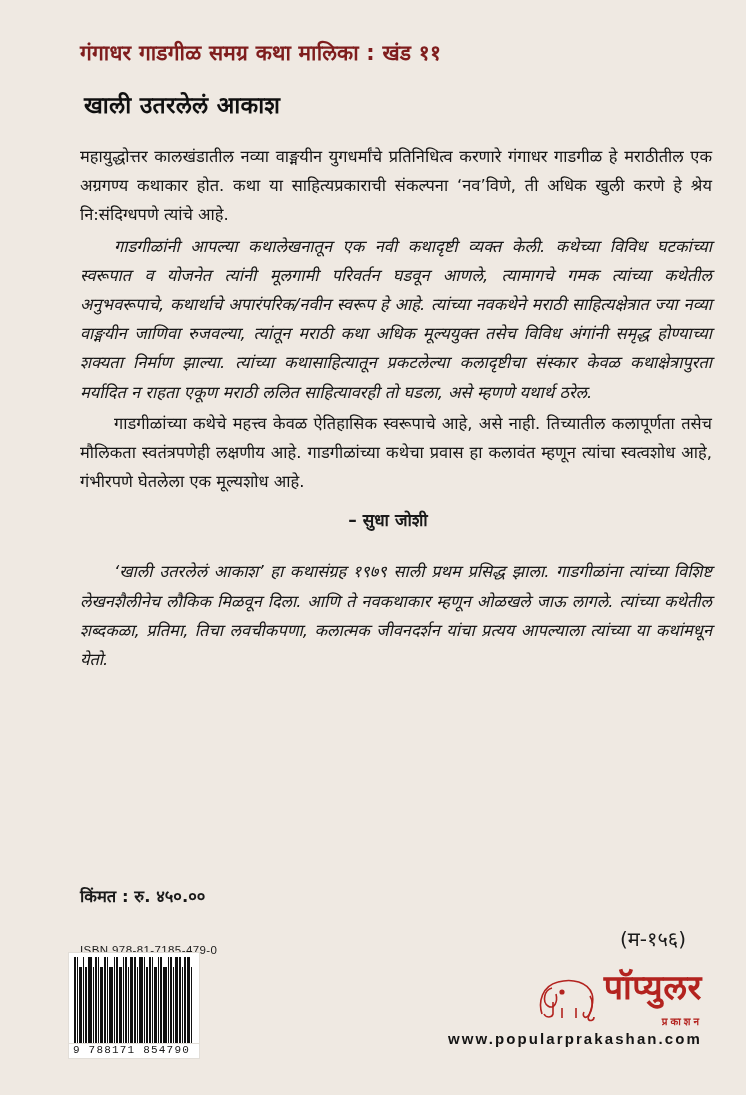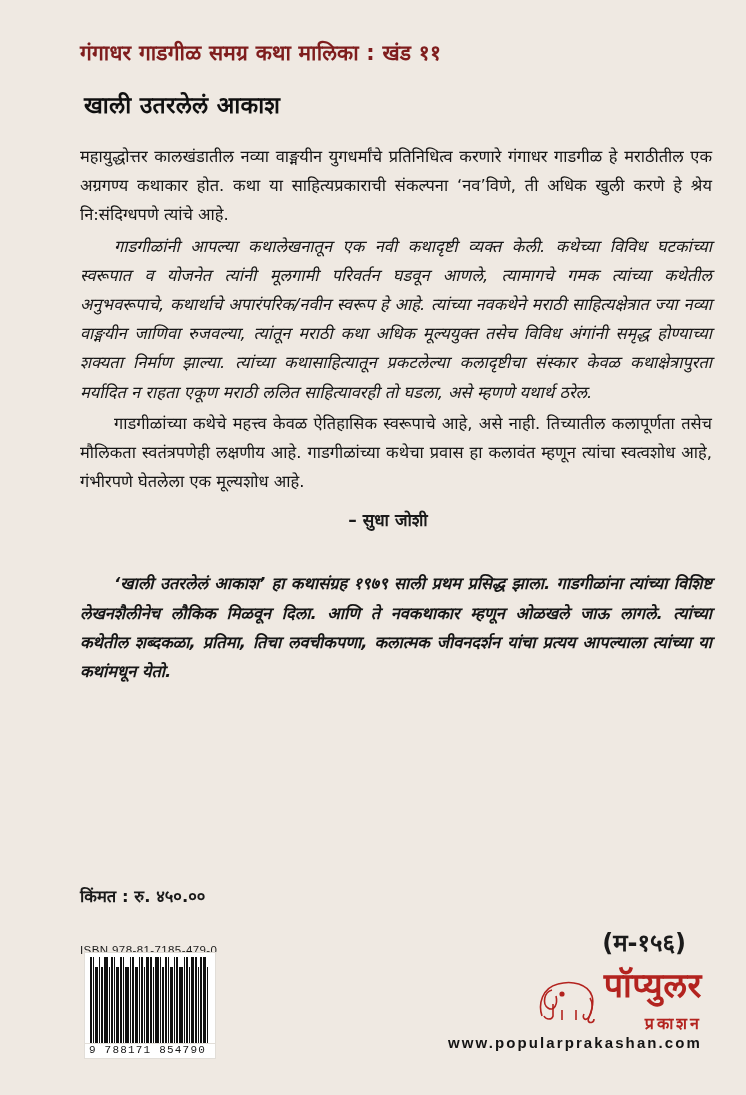--- a/index.html
+++ b/index.html
@@ -54,22 +54,21 @@
     font-style: italic;
   }
   .attribution {
     text-align: center;
     font-size: 17px;
     font-weight: bold;
     margin: 12px 0 0 0;
     padding-right: 16px;
   }
   .blurb2 {
-    margin-top: 38px;
-    font-weight: bold;
+    margin-top: 26px;
   }
   .price {
     position: absolute;
     left: 80px;
     top: 884px;
     font-size: 16.5px;
     font-weight: bold;
   }
   .isbn {
     position: absolute;
@@ -77,28 +76,28 @@
     top: 928px;
     font-size: 11.5px;
     letter-spacing: 0.4px;
     font-family: "Liberation Sans", sans-serif;
     margin-top: 16px;
   }
   .code-right {
     position: absolute;
     right: 60px;
     top: 925px;
-    font-size: 24px;
-    font-weight: bold;
+    font-size: 20px;
+    font-weight: normal;
     text-align: right;
   }
   
   .barcode-wrap {
     position: absolute;
-    left: 84px;
+    left: 68px;
     top: 952px;
     width: 132px;
   }
   .barcode {
     height: 92px;
     display: flex;
     align-items: flex-end;
     background: #fff;
     padding: 4px 5px 0 5px;
     box-sizing: border-box;
@@ -136,21 +135,21 @@
     justify-content: flex-end;
   }
   .pub-name {
     font-size: 34px;
     font-weight: bold;
     color: #b3231f;
     line-height: 1;
     letter-spacing: 0.5px;
   }
   .pub-sub {
-    font-size: 16px;
+    font-size: 10px;
     font-weight: bold;
     color: #b3231f;
     letter-spacing: 3px;
     margin-top: 10px;
   }
   .pub-url {
     font-family: "Liberation Sans", sans-serif;
     font-size: 15px;
     letter-spacing: 2.1px;
     color: #141414;

